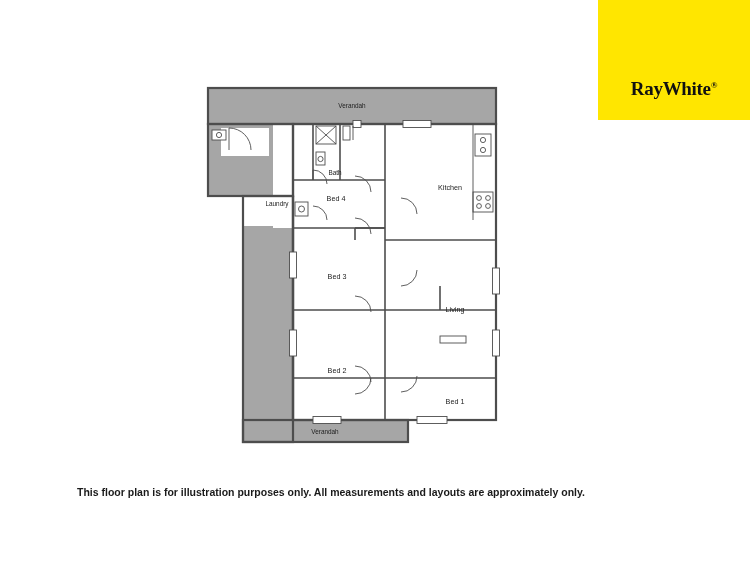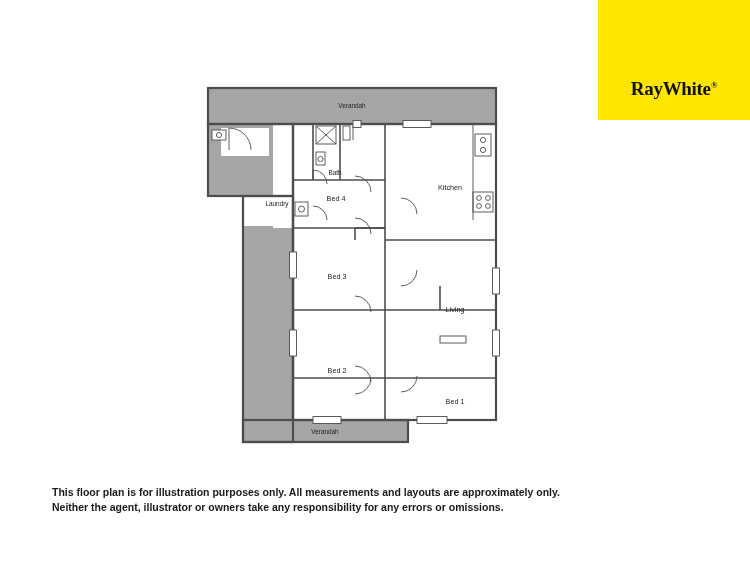--- a/index.html
+++ b/index.html
@@ -72,20 +72,21 @@
     left: 52px;
     top: 485px;
     width: 660px;
     font-size: 10.5px;
     font-weight: bold;
     line-height: 15px;
     color: #1a1a1a;
   }
   .disclaimer div {
     white-space: nowrap;
+    margin-left: 25px;
   }
 </style>
 </head>
 <body>
 
 <div class="page">
 
   <div class="brand">
     <div class="brand-text"><span>RayWhite</span><span class="reg">®</span></div>
   </div>
@@ -228,16 +229,15 @@
         <text class="lbl" x="270" y="230">Living</text>
         <text class="lbl" x="152" y="291">Bed 2</text>
         <text class="lbl" x="270" y="322">Bed 1</text>
         <text class="lbl lbl-sm" x="140" y="352">Verandah</text>
       </g>
     </svg>
   </div>
 
   <div class="disclaimer">
     <div>This floor plan is for illustration purposes only. All measurements and layouts are approximately only.</div>
-    <div>Neither the agent, illustrator or owners take any responsibility for any errors or omissions.</div>
   </div>
 
 </div>
 
 </body></html>

